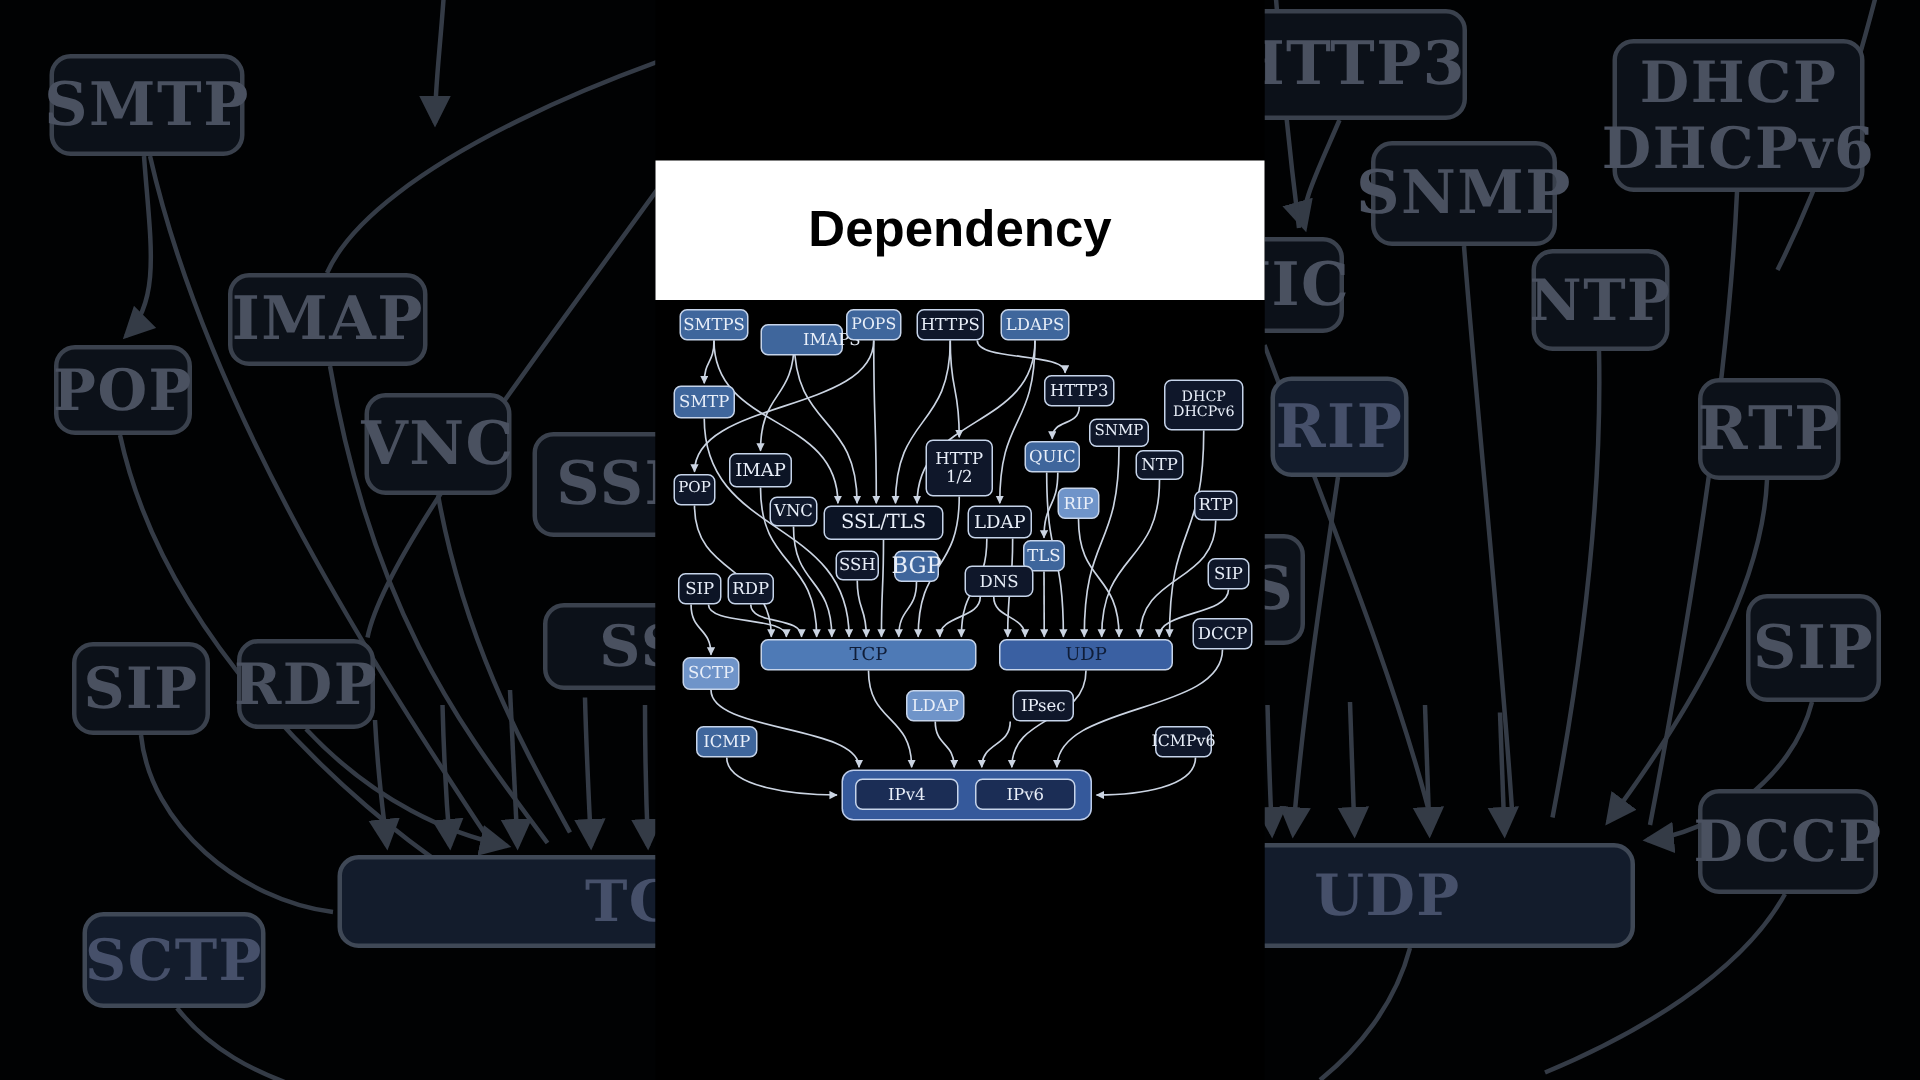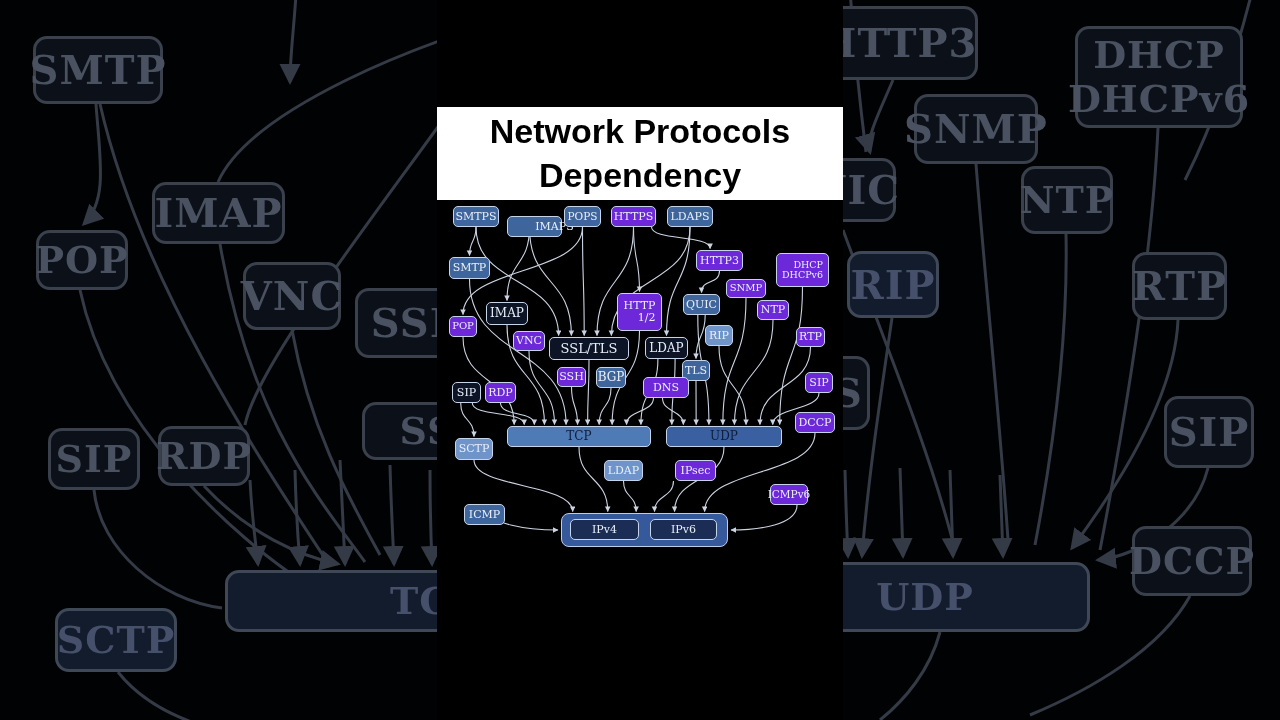--- a/index.html
+++ b/index.html
@@ -19,21 +19,21 @@
   #center-col{position:absolute;left:437px;top:0;width:406px;height:720px;background:#000;}
   .title-box{position:absolute;left:437px;top:107px;width:406px;height:93px;background:#ffffff;
     display:flex;flex-direction:column;align-items:center;justify-content:center;
     font-family:"Liberation Sans",sans-serif;font-weight:700;font-size:34px;color:#000;line-height:1.28;}
 
   
   .node{position:absolute;box-sizing:border-box;border:1.5px solid #c6d4ea;border-radius:5px;
     display:flex;align-items:center;justify-content:center;font-weight:400;color:#e9eff9;
     text-align:center;line-height:1.05;white-space:pre-line;font-size:11px;}
   .tone-mid{background:#3f669c;}
-  .tone-dark{background:#6d28d9;text-align:right;}
+  .tone-dark{background:#0f172a;}
   .tone-deep{background:#0c1425;}
   .tone-bright{background:#6f94c9;}
   .tone-tcp{background:#4e7ab6;color:#0f1d38;}
   .tone-udp{background:#3a60a2;color:#0f1d38;}
   .tone-ipwrap{background:#35599b;border-color:#bcccea;border-radius:8px;}
   .tone-ipinner{background:#1b2d55;}
   svg{position:absolute;left:0;top:0;}
 </style>
 </head>
 <body>
@@ -114,21 +114,20 @@
         <div class="bgnode" style="left: 766px; top: 356px; width: 104px; height: 74px; font-size: 40px;">TLS</div>
         <div class="bgnode" style="left: 1164px; top: 396px; width: 90px; height: 72px; font-size: 40px;">SIP</div>
         <div class="bgnode bgMid" style="left: 760px; top: 562px; width: 330px; height: 70px; font-size: 38px;">UDP</div>
         <div class="bgnode" style="left: 1132px; top: 526px; width: 120px; height: 70px; font-size: 38px;">DCCP</div>
       </div>
     </div>
 
   <div id="center-col"></div>
 
   <div class="title-box">
-    <span>Network Protocols</span>
     <span>Dependency</span>
   </div>
 
   <div id="diagram">
       <svg width="1280" height="720" viewBox="0 0 1280 720">
         <defs>
           <marker id="arr" markerWidth="6" markerHeight="6" refX="4.6" refY="2.5" orient="auto">
             <path d="M0,0 L5,2.5 L0,5 Z" fill="#cbd4e2"></path>
           </marker>
         </defs>
@@ -192,31 +191,31 @@
 1/2</div>
       <div class="node tone-mid" style="left: 683px; top: 294px; width: 37px; height: 21px; font-size: 11px;">QUIC</div>
       <div class="node tone-dark" style="left: 757px; top: 300px; width: 32px; height: 20px; font-size: 11px;">NTP</div>
       <div class="node tone-dark" style="left: 449px; top: 316px; width: 28px; height: 21px; font-size: 10px;">POP</div>
       <div class="node tone-dark" style="left: 513px; top: 331px; width: 32px; height: 20px; font-size: 11px;">VNC</div>
       <div class="node tone-deep" style="left: 549px; top: 337px; width: 80px; height: 23px; font-size: 13px;">SSL/TLS</div>
       <div class="node tone-deep" style="left: 645px; top: 337px; width: 43px; height: 22px; font-size: 12px;">LDAP</div>
       <div class="node tone-bright" style="left: 705px; top: 325px; width: 28px; height: 21px; font-size: 11px;">RIP</div>
       <div class="node tone-dark" style="left: 796px; top: 327px; width: 29px; height: 20px; font-size: 11px;">RTP</div>
       <div class="node tone-dark" style="left: 557px; top: 367px; width: 29px; height: 20px; font-size: 11px;">SSH</div>
-      <div class="node tone-mid" style="left: 596px; top: 367px; width: 30px; height: 21px; font-size: 12px;">BGP</div>
+      <div class="node tone-mid" style="left: 596px; top: 367px; width: 30px; height: 21px; font-size: 15px;">BGP</div>
       <div class="node tone-mid" style="left: 682px; top: 360px; width: 28px; height: 21px; font-size: 11px;">TLS</div>
       <div class="node tone-dark" style="left: 643px; top: 377px; width: 46px; height: 21px; font-size: 11px;">DNS</div>
       <div class="node tone-deep" style="left: 452px; top: 382px; width: 29px; height: 21px; font-size: 11px;">SIP</div>
       <div class="node tone-dark" style="left: 485px; top: 382px; width: 31px; height: 21px; font-size: 11px;">RDP</div>
       <div class="node tone-dark" style="left: 805px; top: 372px; width: 28px; height: 21px; font-size: 11px;">SIP</div>
       <div class="node tone-tcp" style="left: 507px; top: 426px; width: 144px; height: 21px; font-size: 12px;">TCP</div>
       <div class="node tone-udp" style="left: 666px; top: 426px; width: 116px; height: 21px; font-size: 12px;">UDP</div>
       <div class="node tone-dark" style="left: 795px; top: 412px; width: 40px; height: 21px; font-size: 11px;">DCCP</div>
       <div class="node tone-bright" style="left: 455px; top: 438px; width: 38px; height: 22px; font-size: 11px;">SCTP</div>
       <div class="node tone-bright" style="left: 604px; top: 460px; width: 39px; height: 21px; font-size: 11px;">LDAP</div>
       <div class="node tone-dark" style="left: 675px; top: 460px; width: 41px; height: 21px; font-size: 11px;">IPsec</div>
-      <div class="node tone-mid" style="left: 464px; top: 484px; width: 41px; height: 21px; font-size: 11px; margin-top: 20px;">ICMP</div>
+      <div class="node tone-mid" style="left: 464px; top: 484px; width: 41px; height: 21px; font-size: 11px;">ICMP</div>
       <div class="node tone-dark" style="left: 770px; top: 484px; width: 38px; height: 21px; font-size: 10.5px;">ICMPv6</div>
       <div class="node tone-ipwrap" style="left: 561px; top: 513px; width: 167px; height: 34px; font-size: 11px;"></div>
       <div class="node tone-ipinner" style="left: 570px; top: 519px; width: 69px; height: 21px; font-size: 11px;">IPv4</div>
       <div class="node tone-ipinner" style="left: 650px; top: 519px; width: 67px; height: 21px; font-size: 11px;">IPv6</div>
     </div>
 </div>
 
 </body></html>

